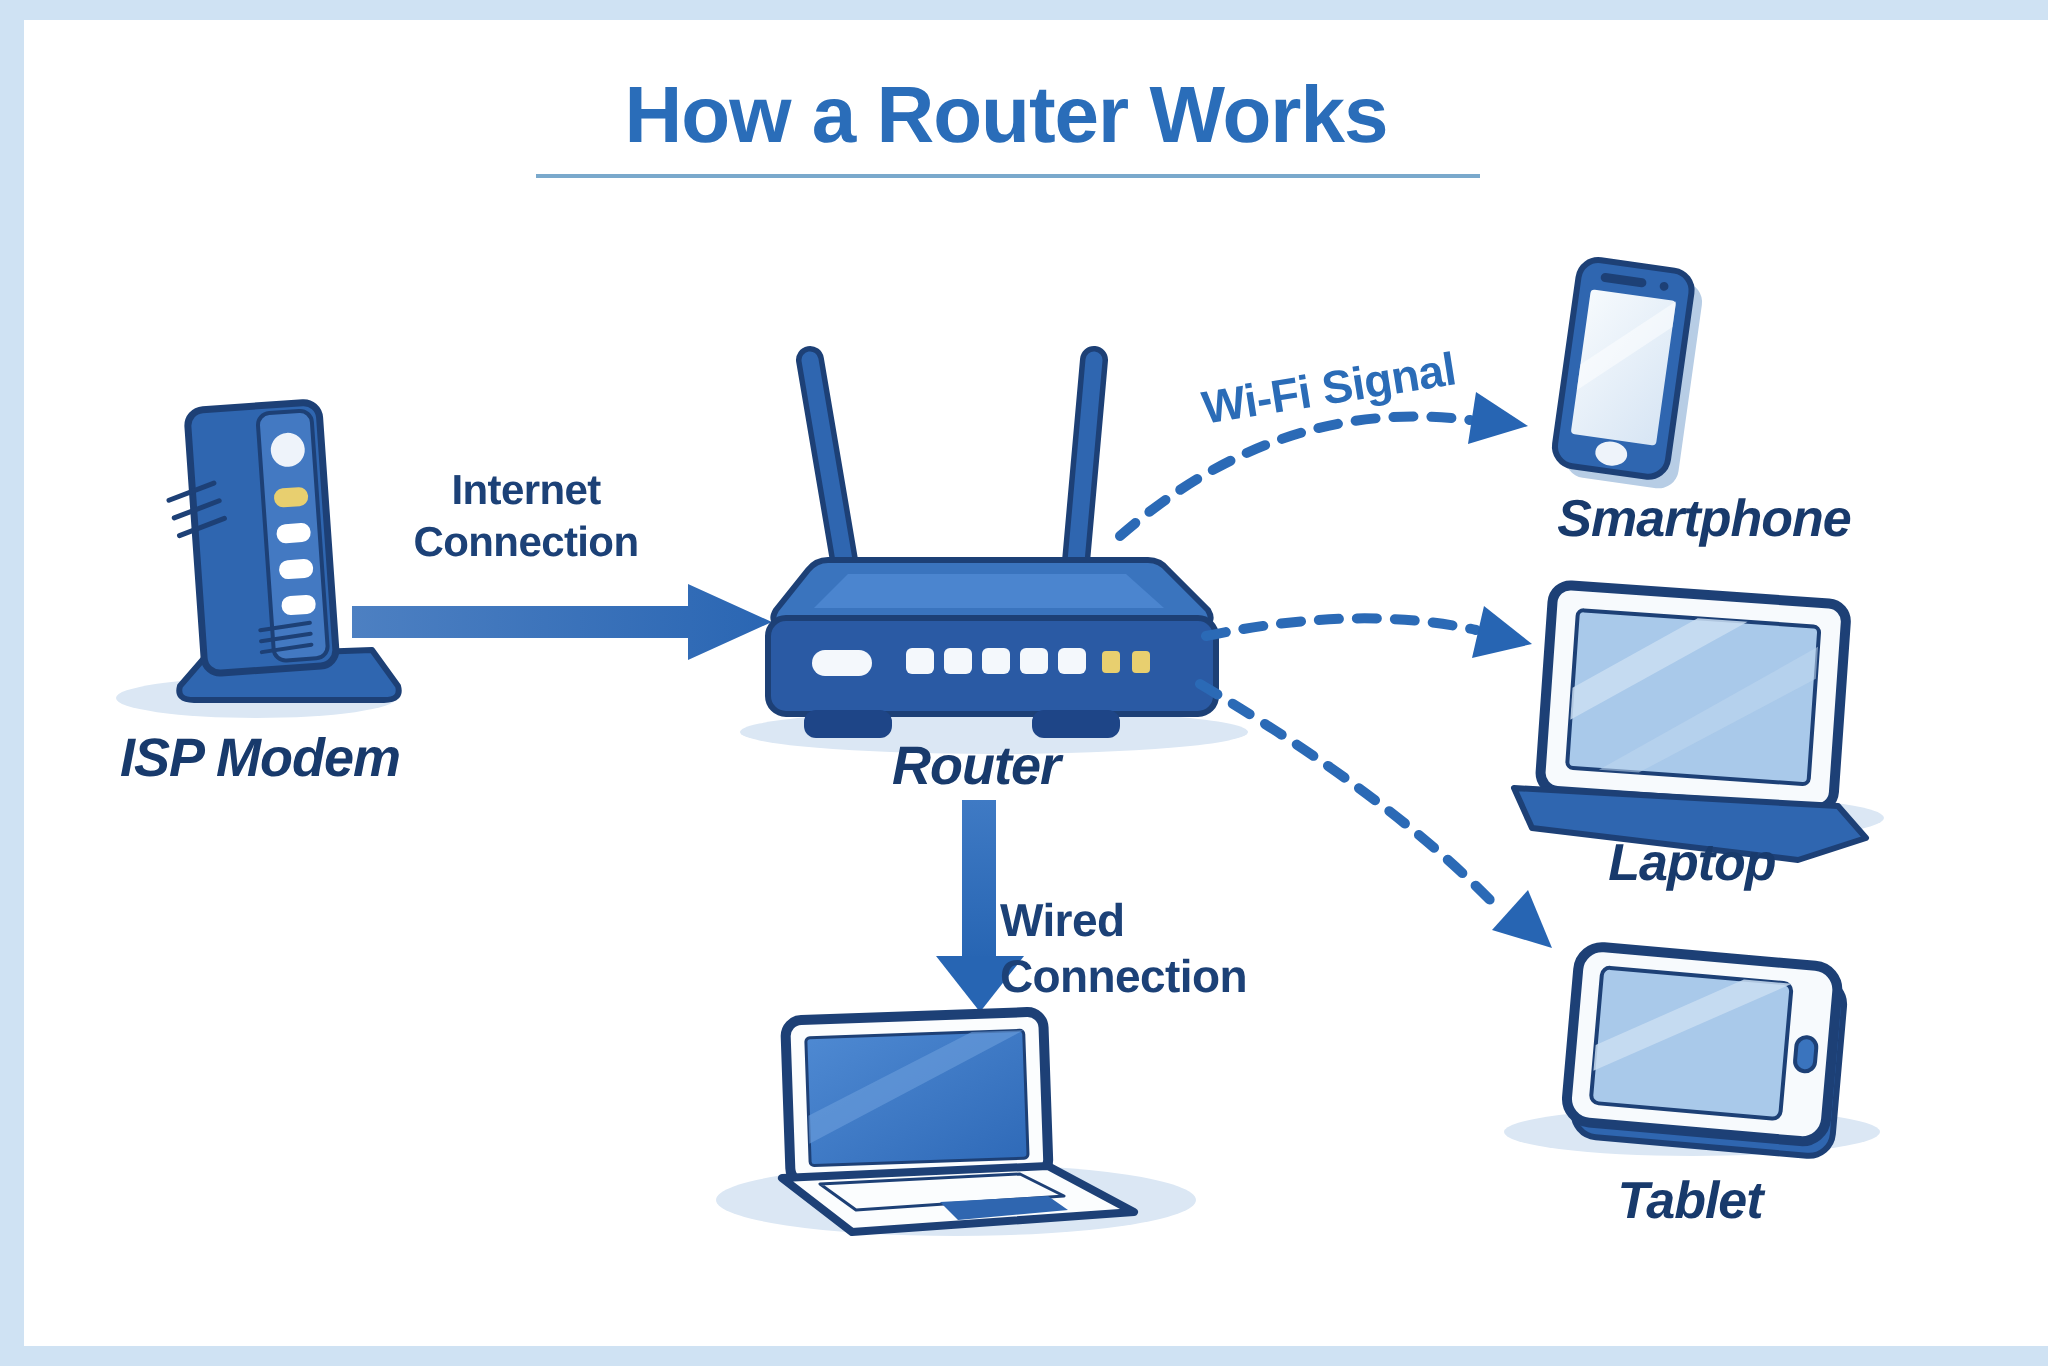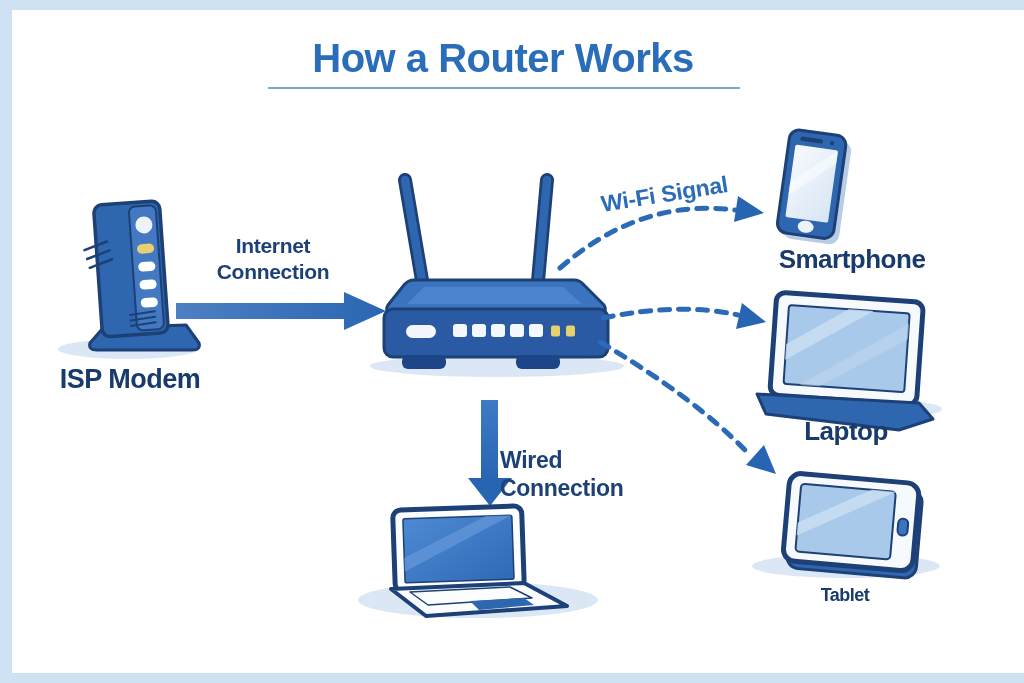--- a/index.html
+++ b/index.html
@@ -1,20 +1,20 @@
 <!DOCTYPE html>
 <html><head>
 <meta charset="utf-8">
 <style>
   html,body{margin:0;padding:0;}
   body{font-family:"Liberation Sans",sans-serif;}
   .stage{position:relative;width:1024px;height:683px;background:#cfe2f3;overflow:hidden;padding-left:11px;}
   .panel{position:absolute;left:12px;top:10px;right:10px;bottom:10px;background:#ffffff;}
   .lbl{position:absolute;font-weight:800;color:#183a6c;text-align:center;}
-  .node-lbl{font-size:27px;letter-spacing:-0.5px;}
+  .node-lbl{font-size:27px;letter-spacing:-0.5px;font-style:italic;}
   .edge-lbl{font-size:21px;line-height:26px;color:#1c4177;letter-spacing:-0.3px;}
   .title{position:absolute;left:0;width:1006px;top:36px;text-align:center;
          font-size:40px;font-weight:800;color:#2a6db9;letter-spacing:-0.5px;}
   .title-rule{position:absolute;left:268px;top:87px;width:472px;height:2px;background:#7aa9cc;}
   .wifi-lbl{position:absolute;left:582px;top:181px;width:165px;text-align:center;
             font-size:23px;font-weight:800;color:#2b6cb7;transform:rotate(-9deg);letter-spacing:-0.3px;}
   svg{position:absolute;left:0;top:0;}
 </style>
 </head>
 <body>
@@ -148,27 +148,28 @@
       </g>
       <polygon points="391,589 524,583 567,606 426,616" fill="#fbfdfe" stroke="#1d4076" stroke-width="4" stroke-linejoin="round"></polygon>
       <polygon points="410,592 510,587 532,598 428,605" fill="none" stroke="#1d4076" stroke-width="1.5" stroke-linejoin="round"></polygon>
       <polygon points="470,601 524,598 534,605 479,610" fill="#2f66b0"></polygon>
     </g>
   </svg>
 
   <div class="title">How a Router Works</div>
   <div class="title-rule"></div>
 
-  <div class="lbl edge-lbl" style="left:193px;top:233px;width:160px;">Internet Connection</div>
+  <div class="lbl edge-lbl" style="left:183px;top:233px;width:160px;">Internet Connection</div>
 
   <div class="wifi-lbl">Wi-Fi Signal</div>
 
   <div class="lbl edge-lbl" style="left:500px;top:446px;width:132px;text-align:left;font-size:23px;line-height:28px;">Wired Connection</div>
 
   <div class="lbl node-lbl" style="left:30px;top:364px;width:200px;">ISP Modem</div>
 
+  <div class="lbl node-lbl" style="left:388px;top:368px;width:200px;">Router</div>
 
   <div class="lbl node-lbl" style="left:752px;top:244px;width:200px;font-size:26px;">Smartphone</div>
 
   <div class="lbl node-lbl" style="left:746px;top:416px;width:200px;font-size:26px;text-align:center;">Laptop</div>
 
-  <div class="lbl node-lbl" style="left:745px;top:585px;width:200px;font-size:18px;">Tablet</div>
+  <div class="lbl node-lbl" style="left:745px;top:585px;width:200px;font-size:26px;">Tablet</div>
 </div>
 
 </body></html>

